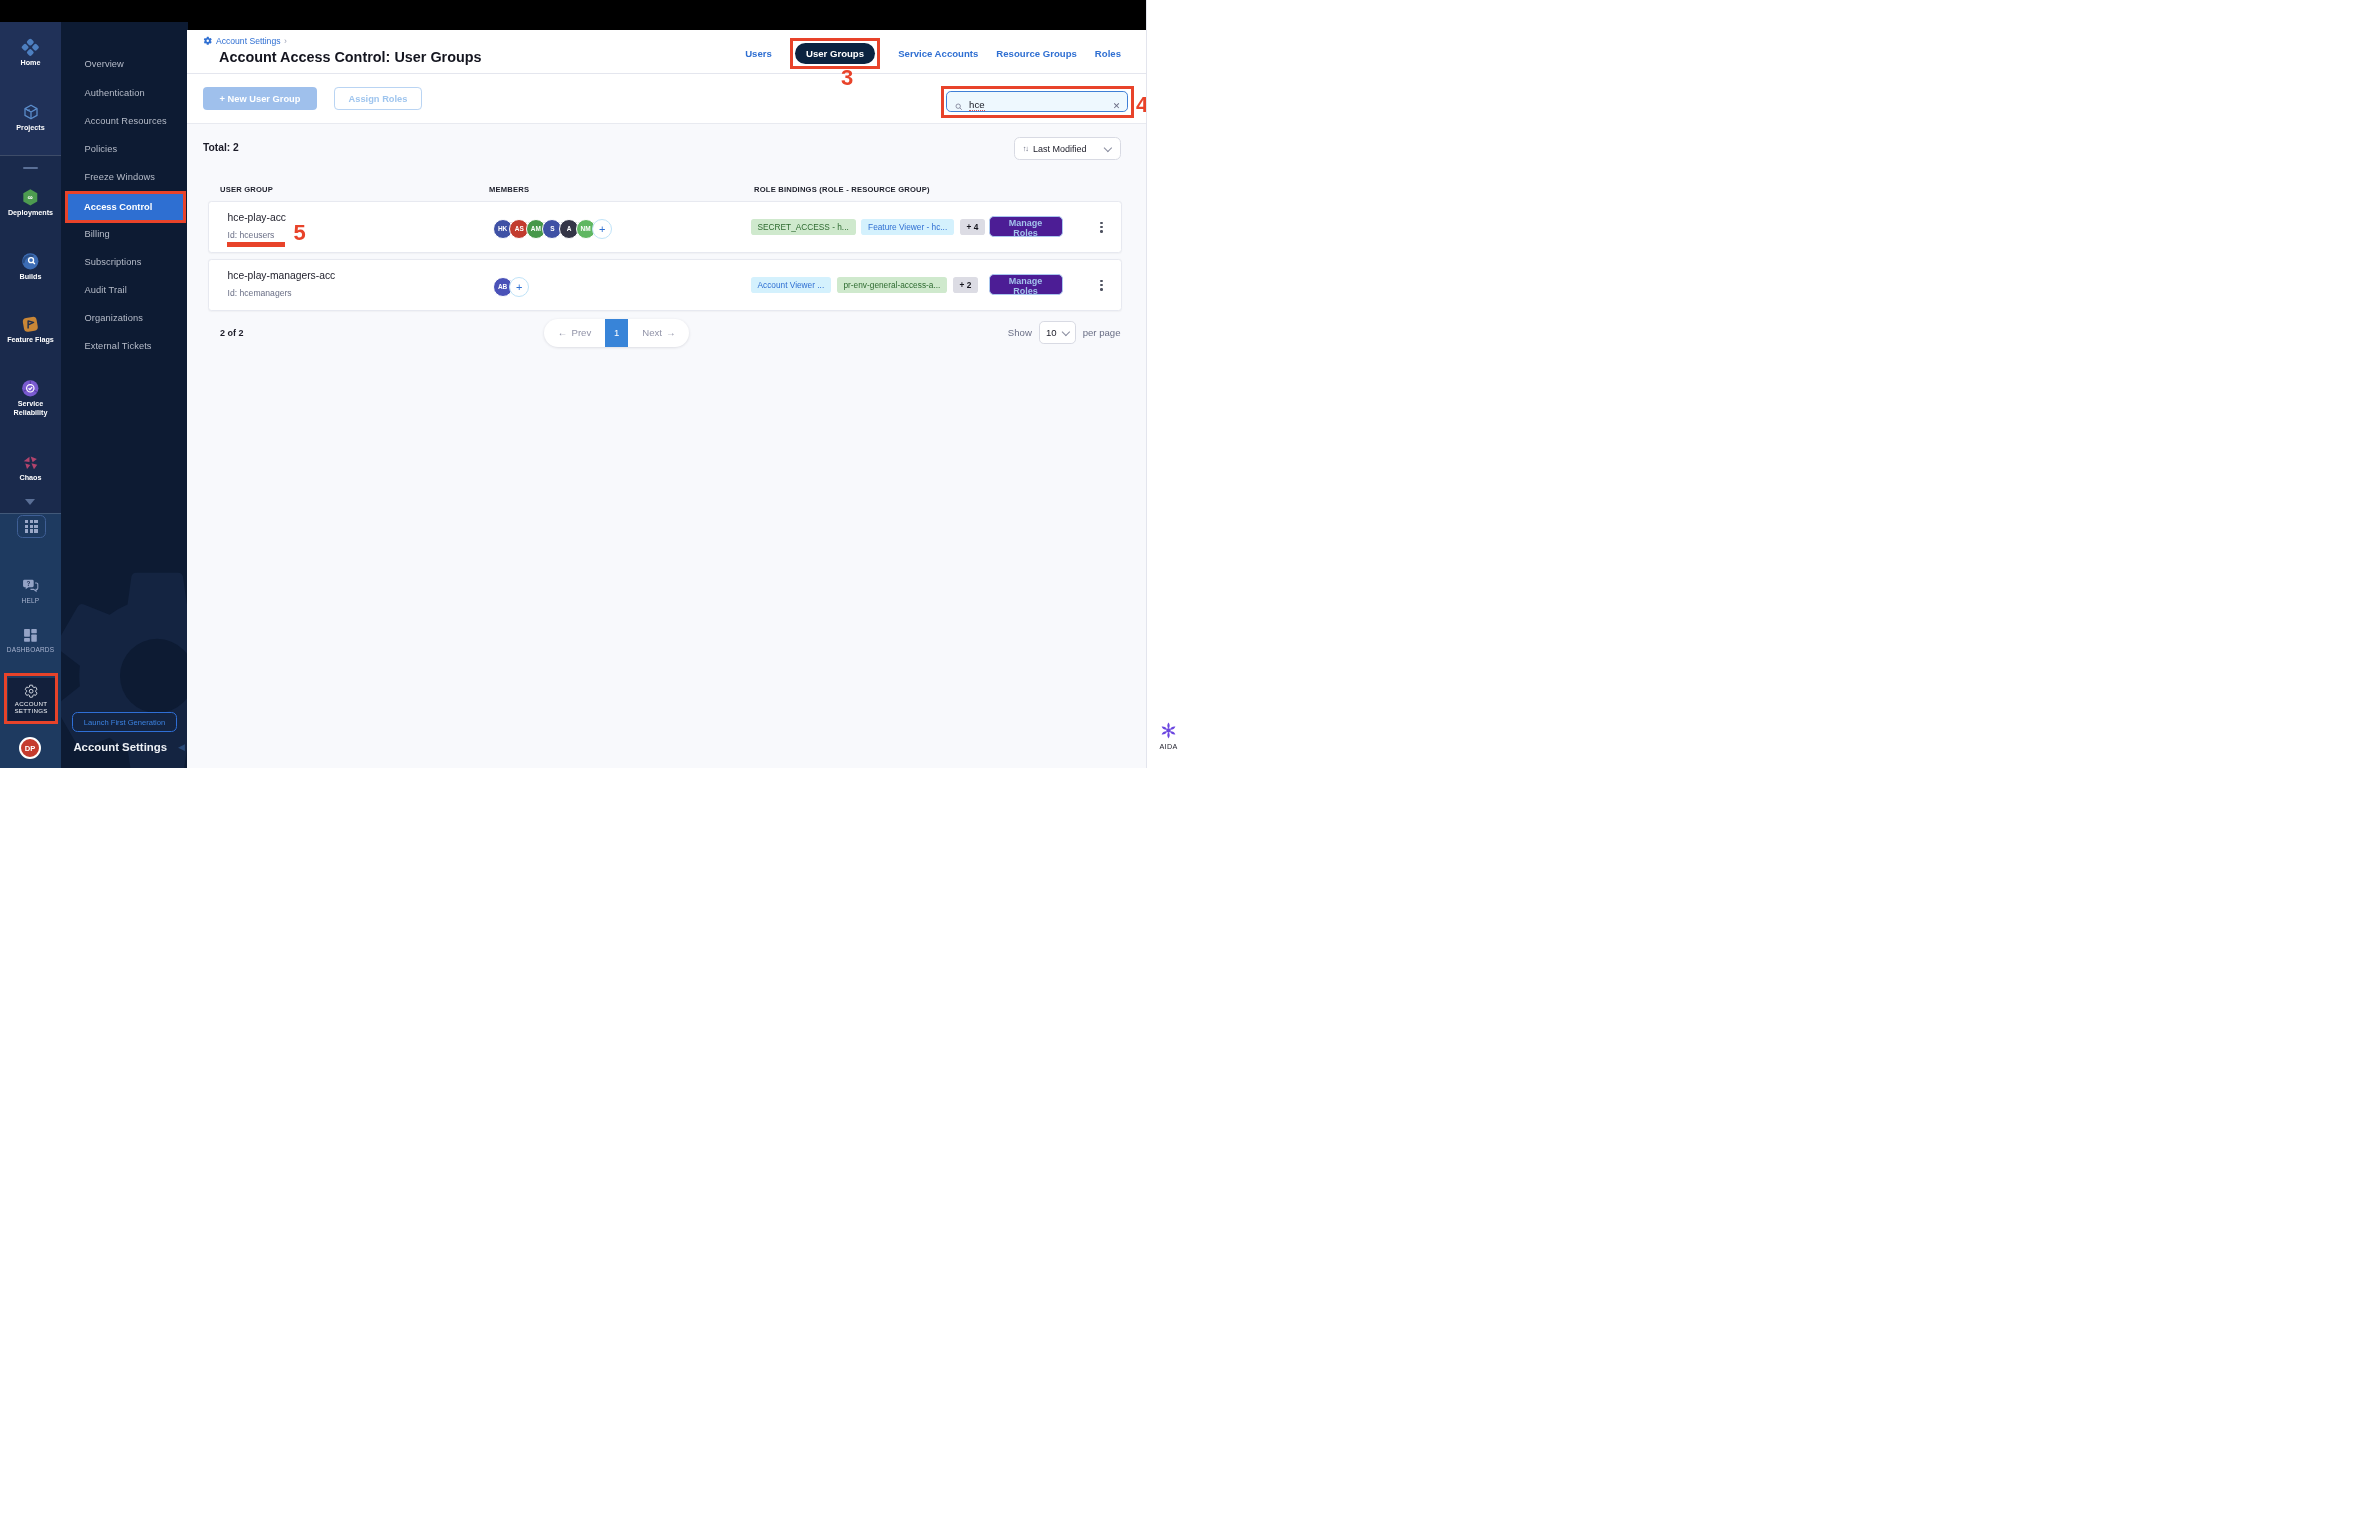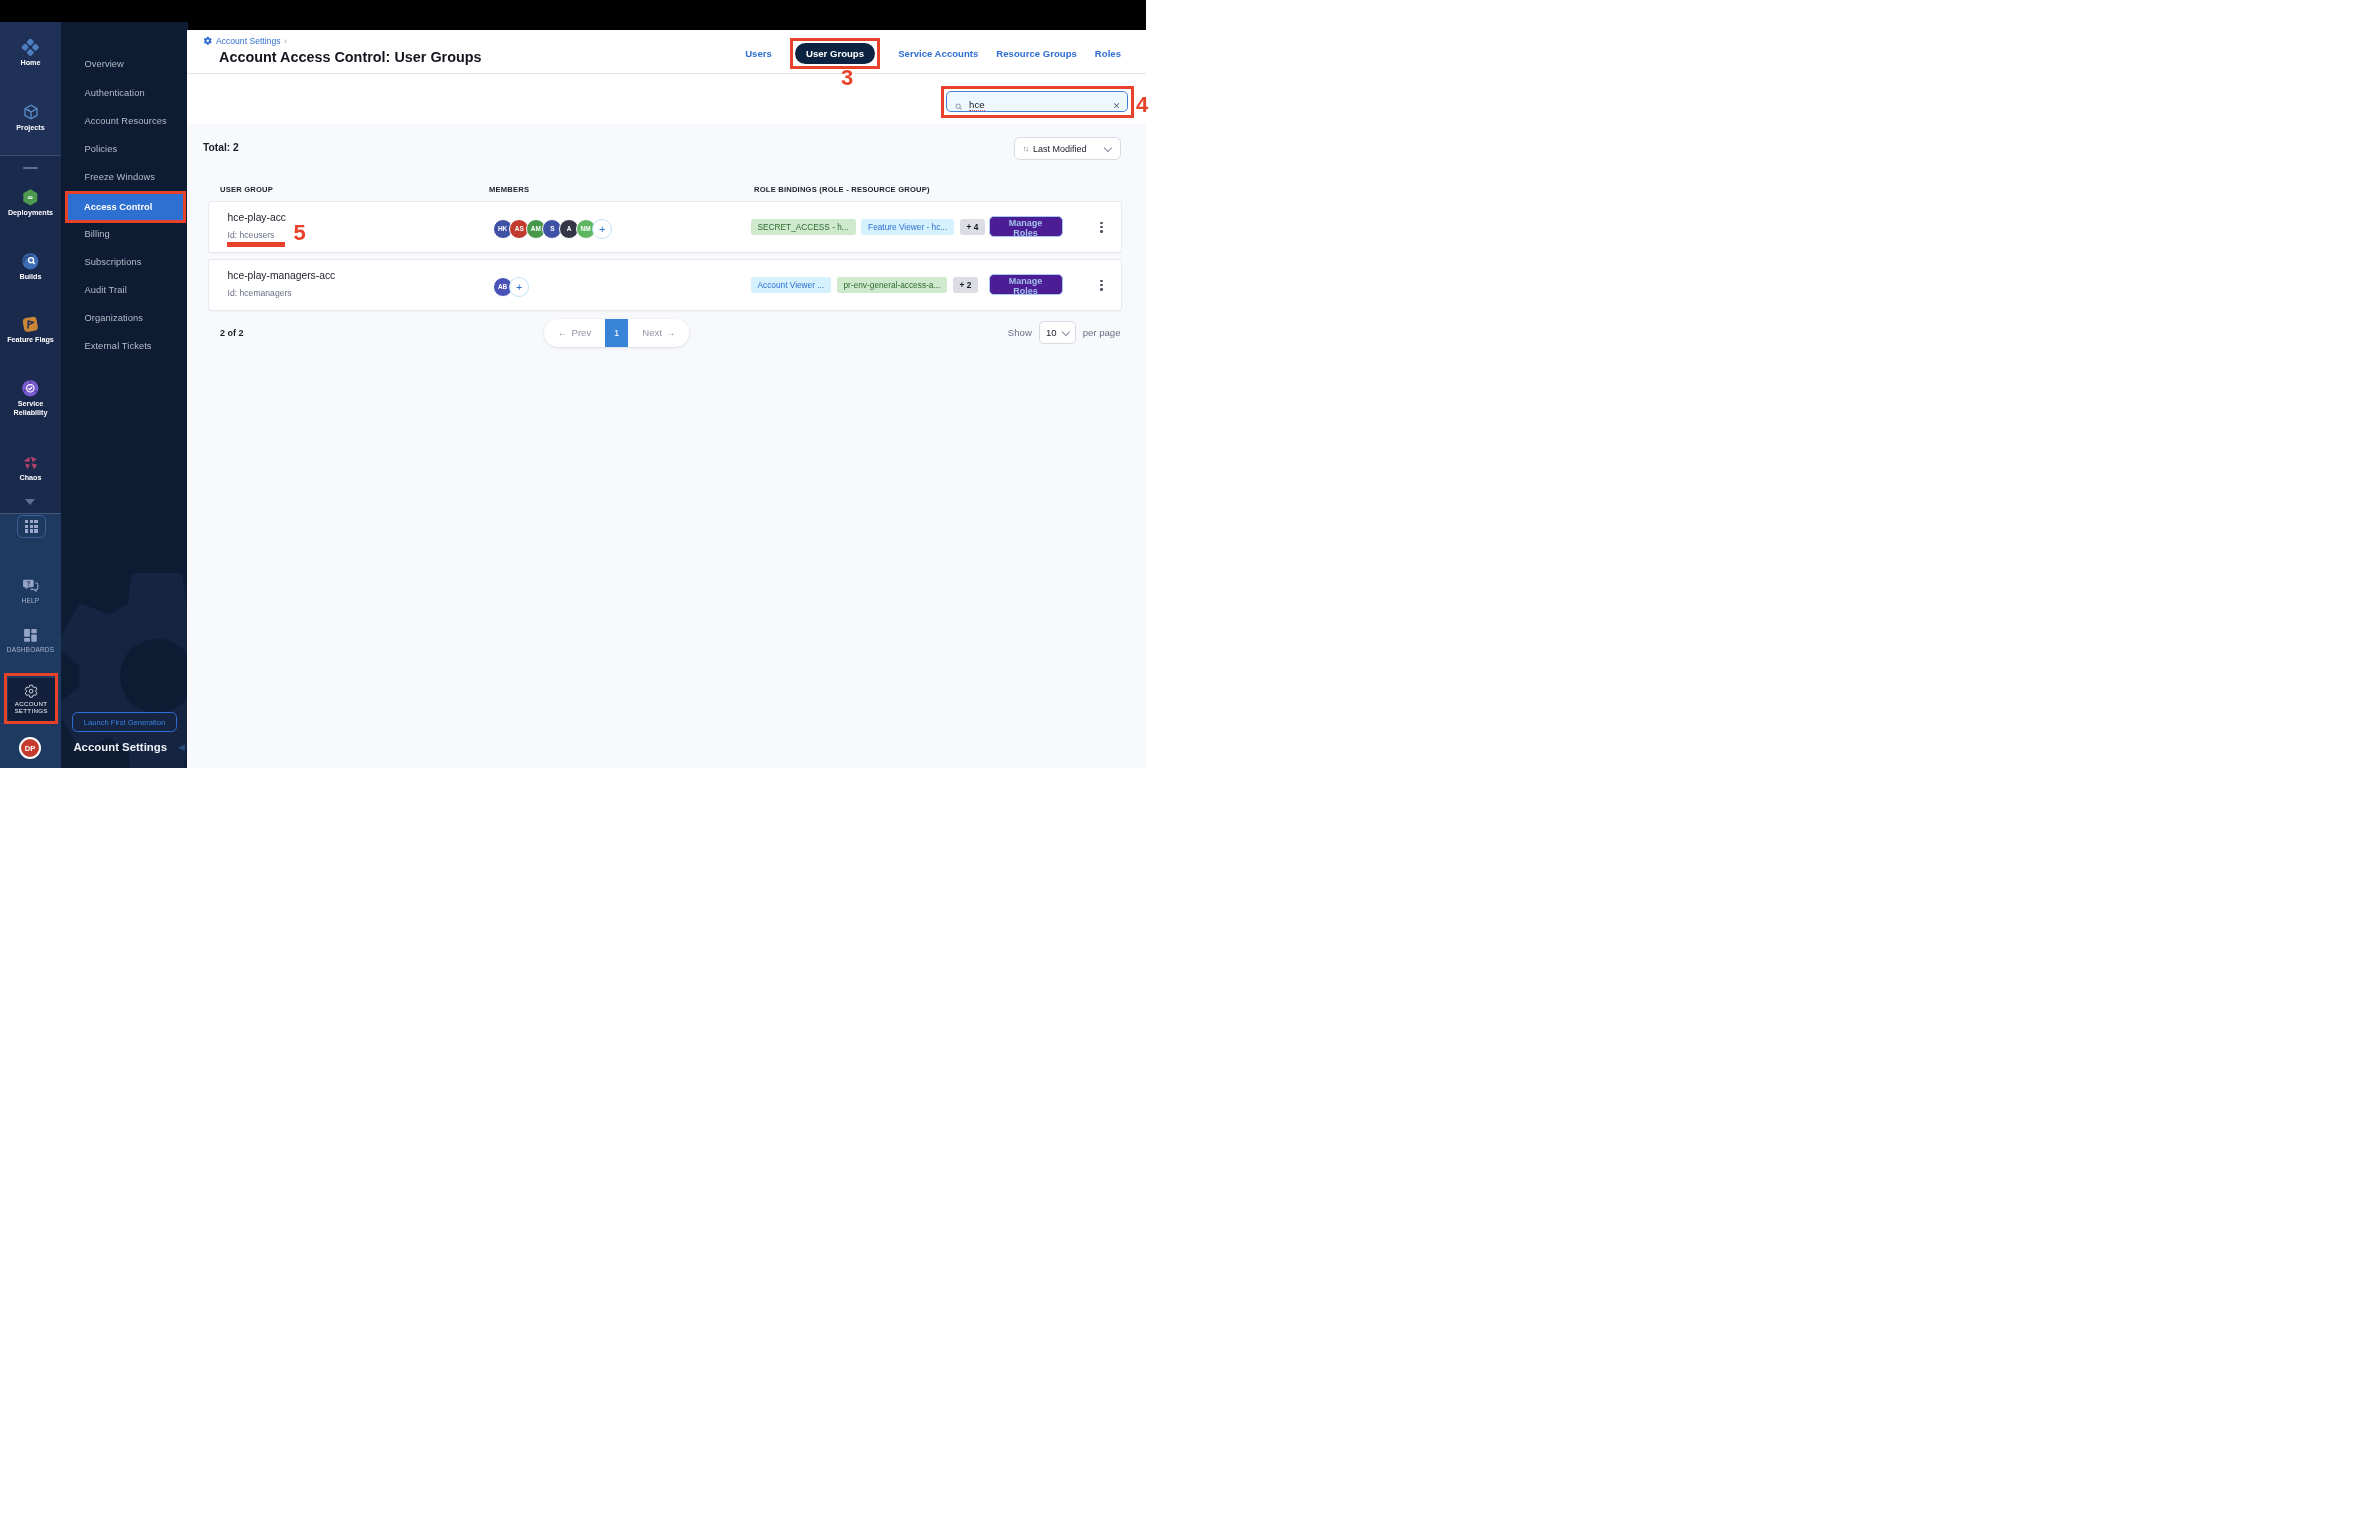--- a/index.html
+++ b/index.html
@@ -303,20 +303,24 @@
         <a class="tab">Users</a>
         <span class="redbox3">
           <a class="tab tab-active">User Groups</a>
         </span>
         <a class="tab">Service Accounts</a>
         <a class="tab">Resource Groups</a>
         <a class="tab">Roles</a>
       </div>
     </div>
 
+    <div class="toolbar">
+      <button class="btn-primary">+ New User Group</button>
+      <button class="btn-secondary">Assign Roles</button>
+    </div>
 
     <div class="redbox4">
       <div class="searchbox">
         <svg width="9.6" height="9.6" viewBox="0 0 24 24" fill="none" stroke="#6b6d85" stroke-width="1.8">
           <circle cx="10.5" cy="10.5" r="5.5"></circle>
             <path d="M14.6 14.6L19.5 19.5"></path>
         </svg>
         <span class="search-text">hce</span>
         <span class="search-clear">✕</span>
       </div>
@@ -401,15 +405,31 @@
           <span class="caret inl"></span>
         </span>
         <span>per page</span>
       </div>
     </div>
   </main>
 
   <div class="ann-num" style="left:841px;top:65px">3</div>
   <div class="ann-num" style="left:1136px;top:92px">4</div>
 
+  <div class="rstrip">
+    <div class="aida">
+      <svg width="19" height="19" viewBox="0 0 24 24">
+        <g fill="#6b46e0">
+          <path d="M12 10C10 7.5 10 4.5 12 2c2 2.5 2 5.5 0 8z"></path>
+          <path d="M12 10C10 7.5 10 4.5 12 2c2 2.5 2 5.5 0 8z" transform="rotate(60 12 12)"></path>
+          <path d="M12 10C10 7.5 10 4.5 12 2c2 2.5 2 5.5 0 8z" transform="rotate(120 12 12)"></path>
+          <path d="M12 10C10 7.5 10 4.5 12 2c2 2.5 2 5.5 0 8z" transform="rotate(180 12 12)"></path>
+          <path d="M12 10C10 7.5 10 4.5 12 2c2 2.5 2 5.5 0 8z" transform="rotate(240 12 12)"></path>
+          <path d="M12 10C10 7.5 10 4.5 12 2c2 2.5 2 5.5 0 8z" transform="rotate(300 12 12)"></path>
+          <circle cx="12" cy="12" r="2.7"></circle>
+        </g>
+      </svg>
+      <span class="albl">AIDA</span>
+    </div>
+  </div>
 
 </div>
 
 
 </body></html>

